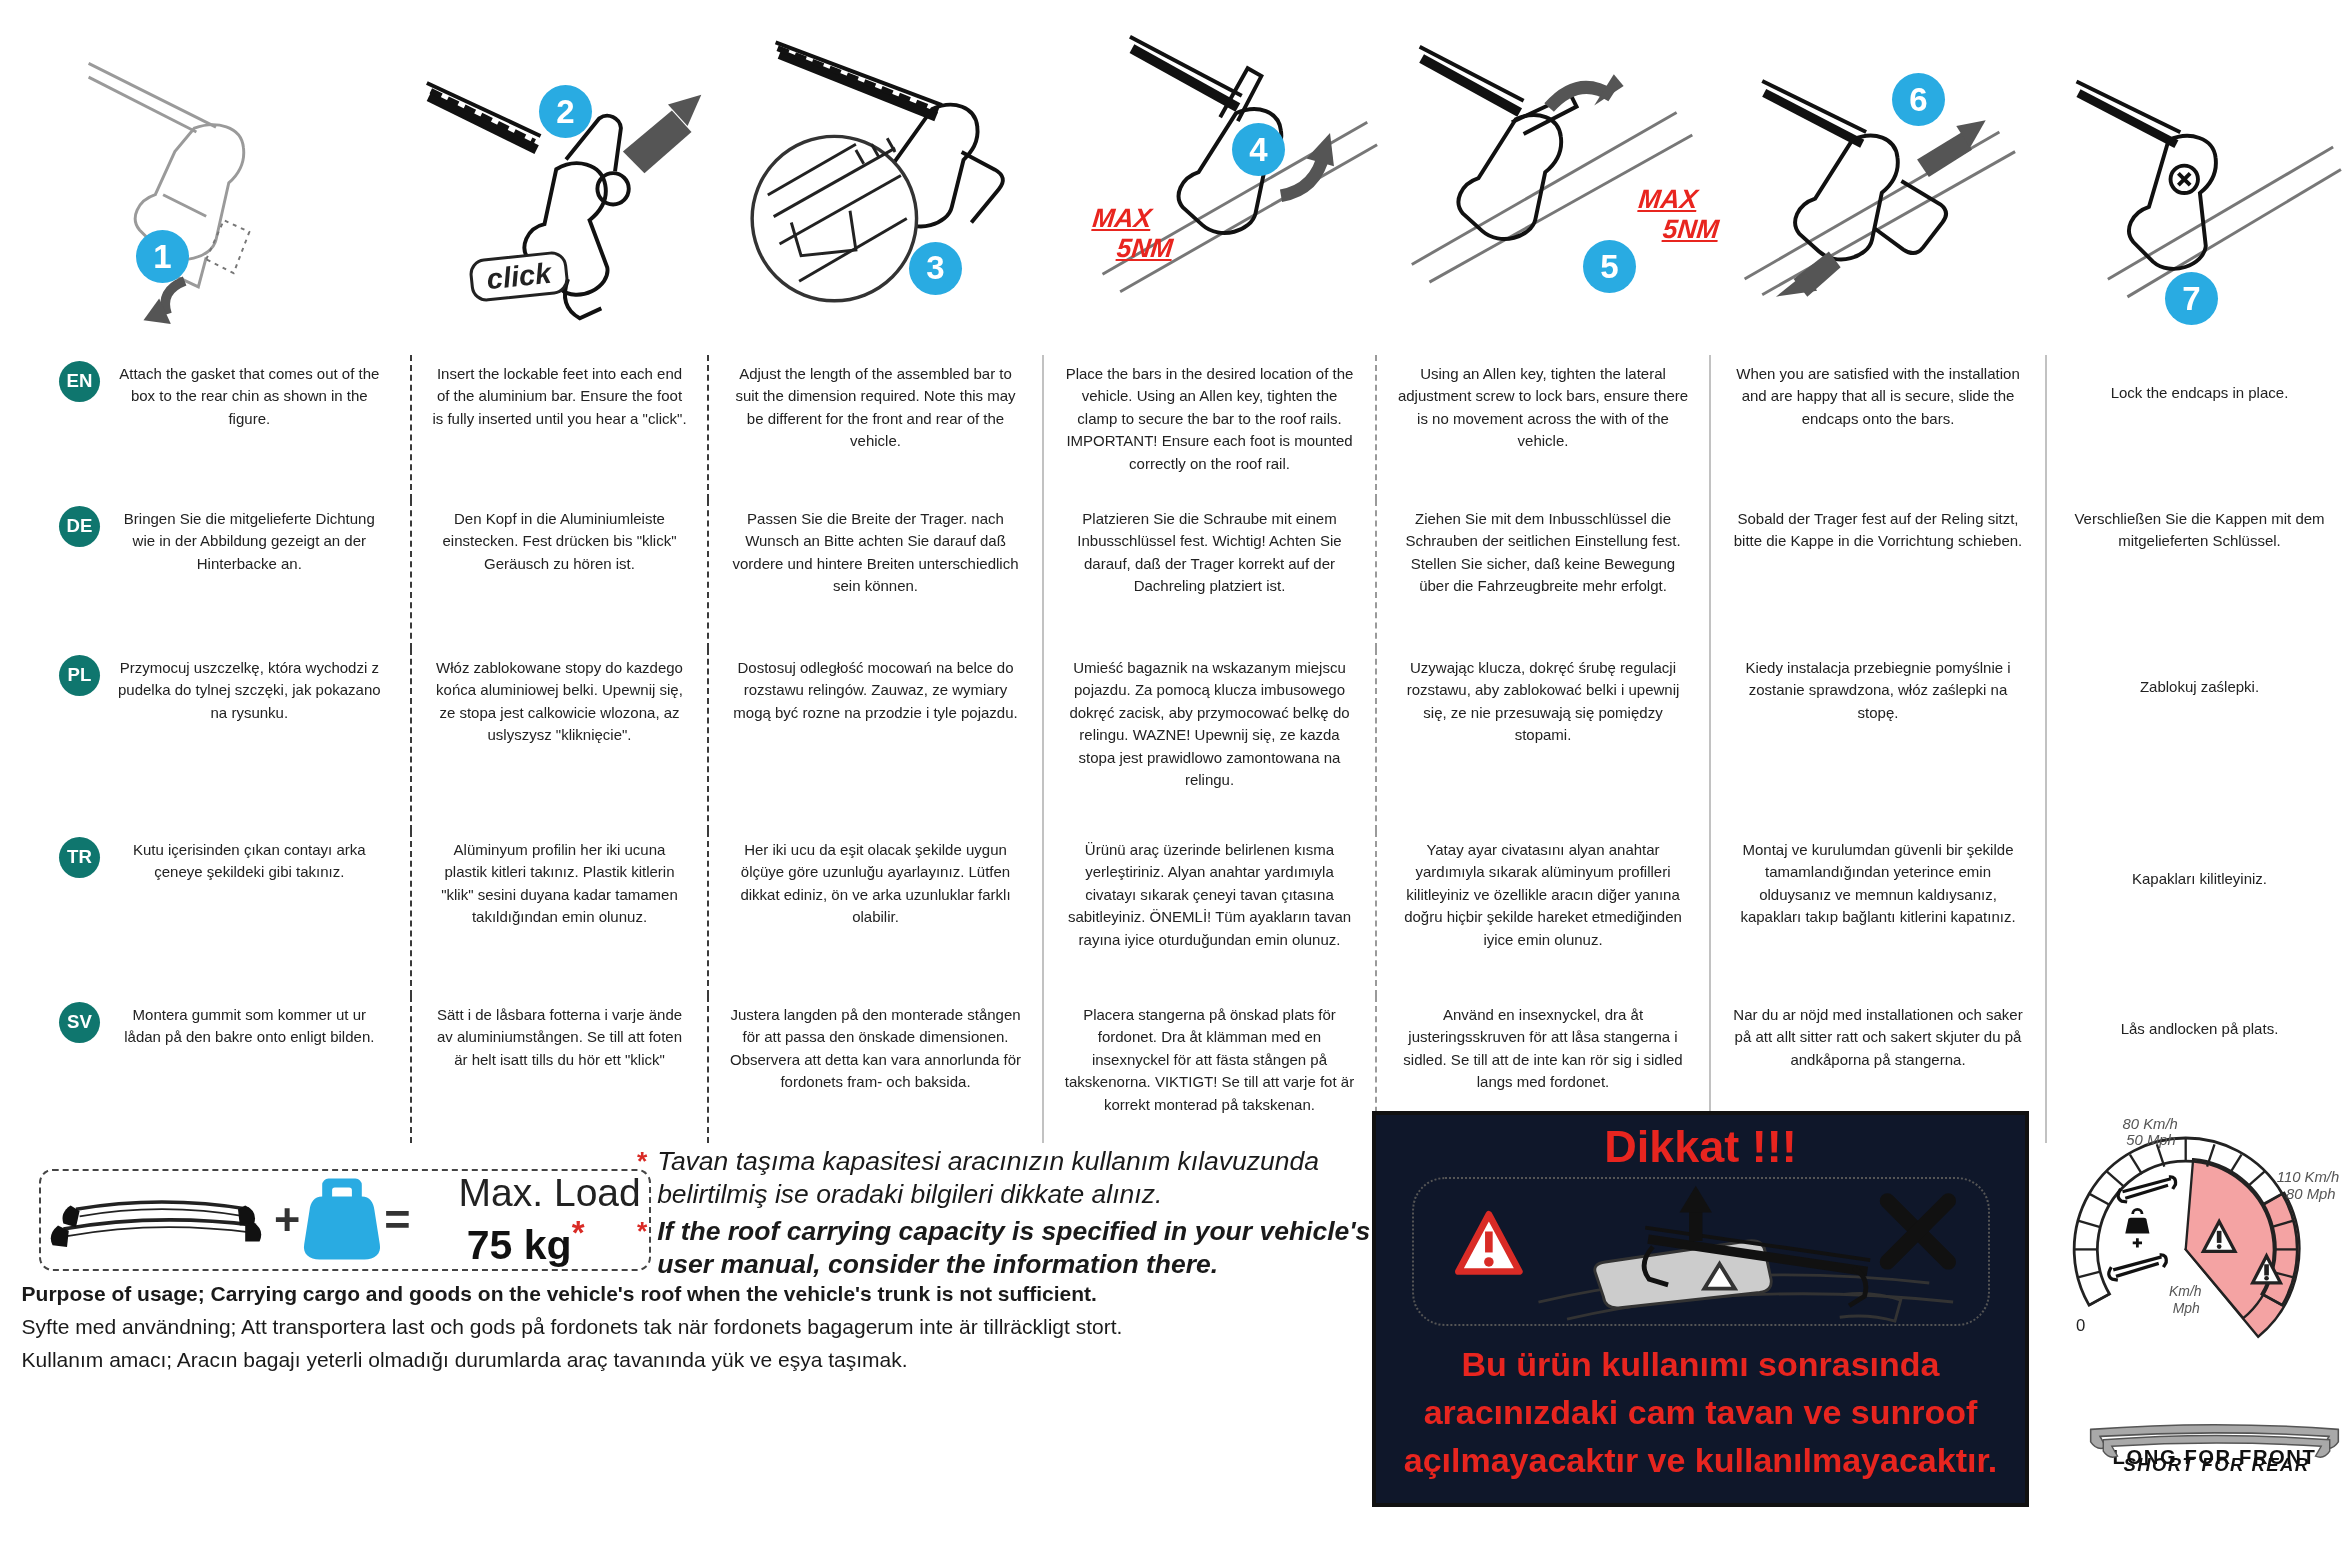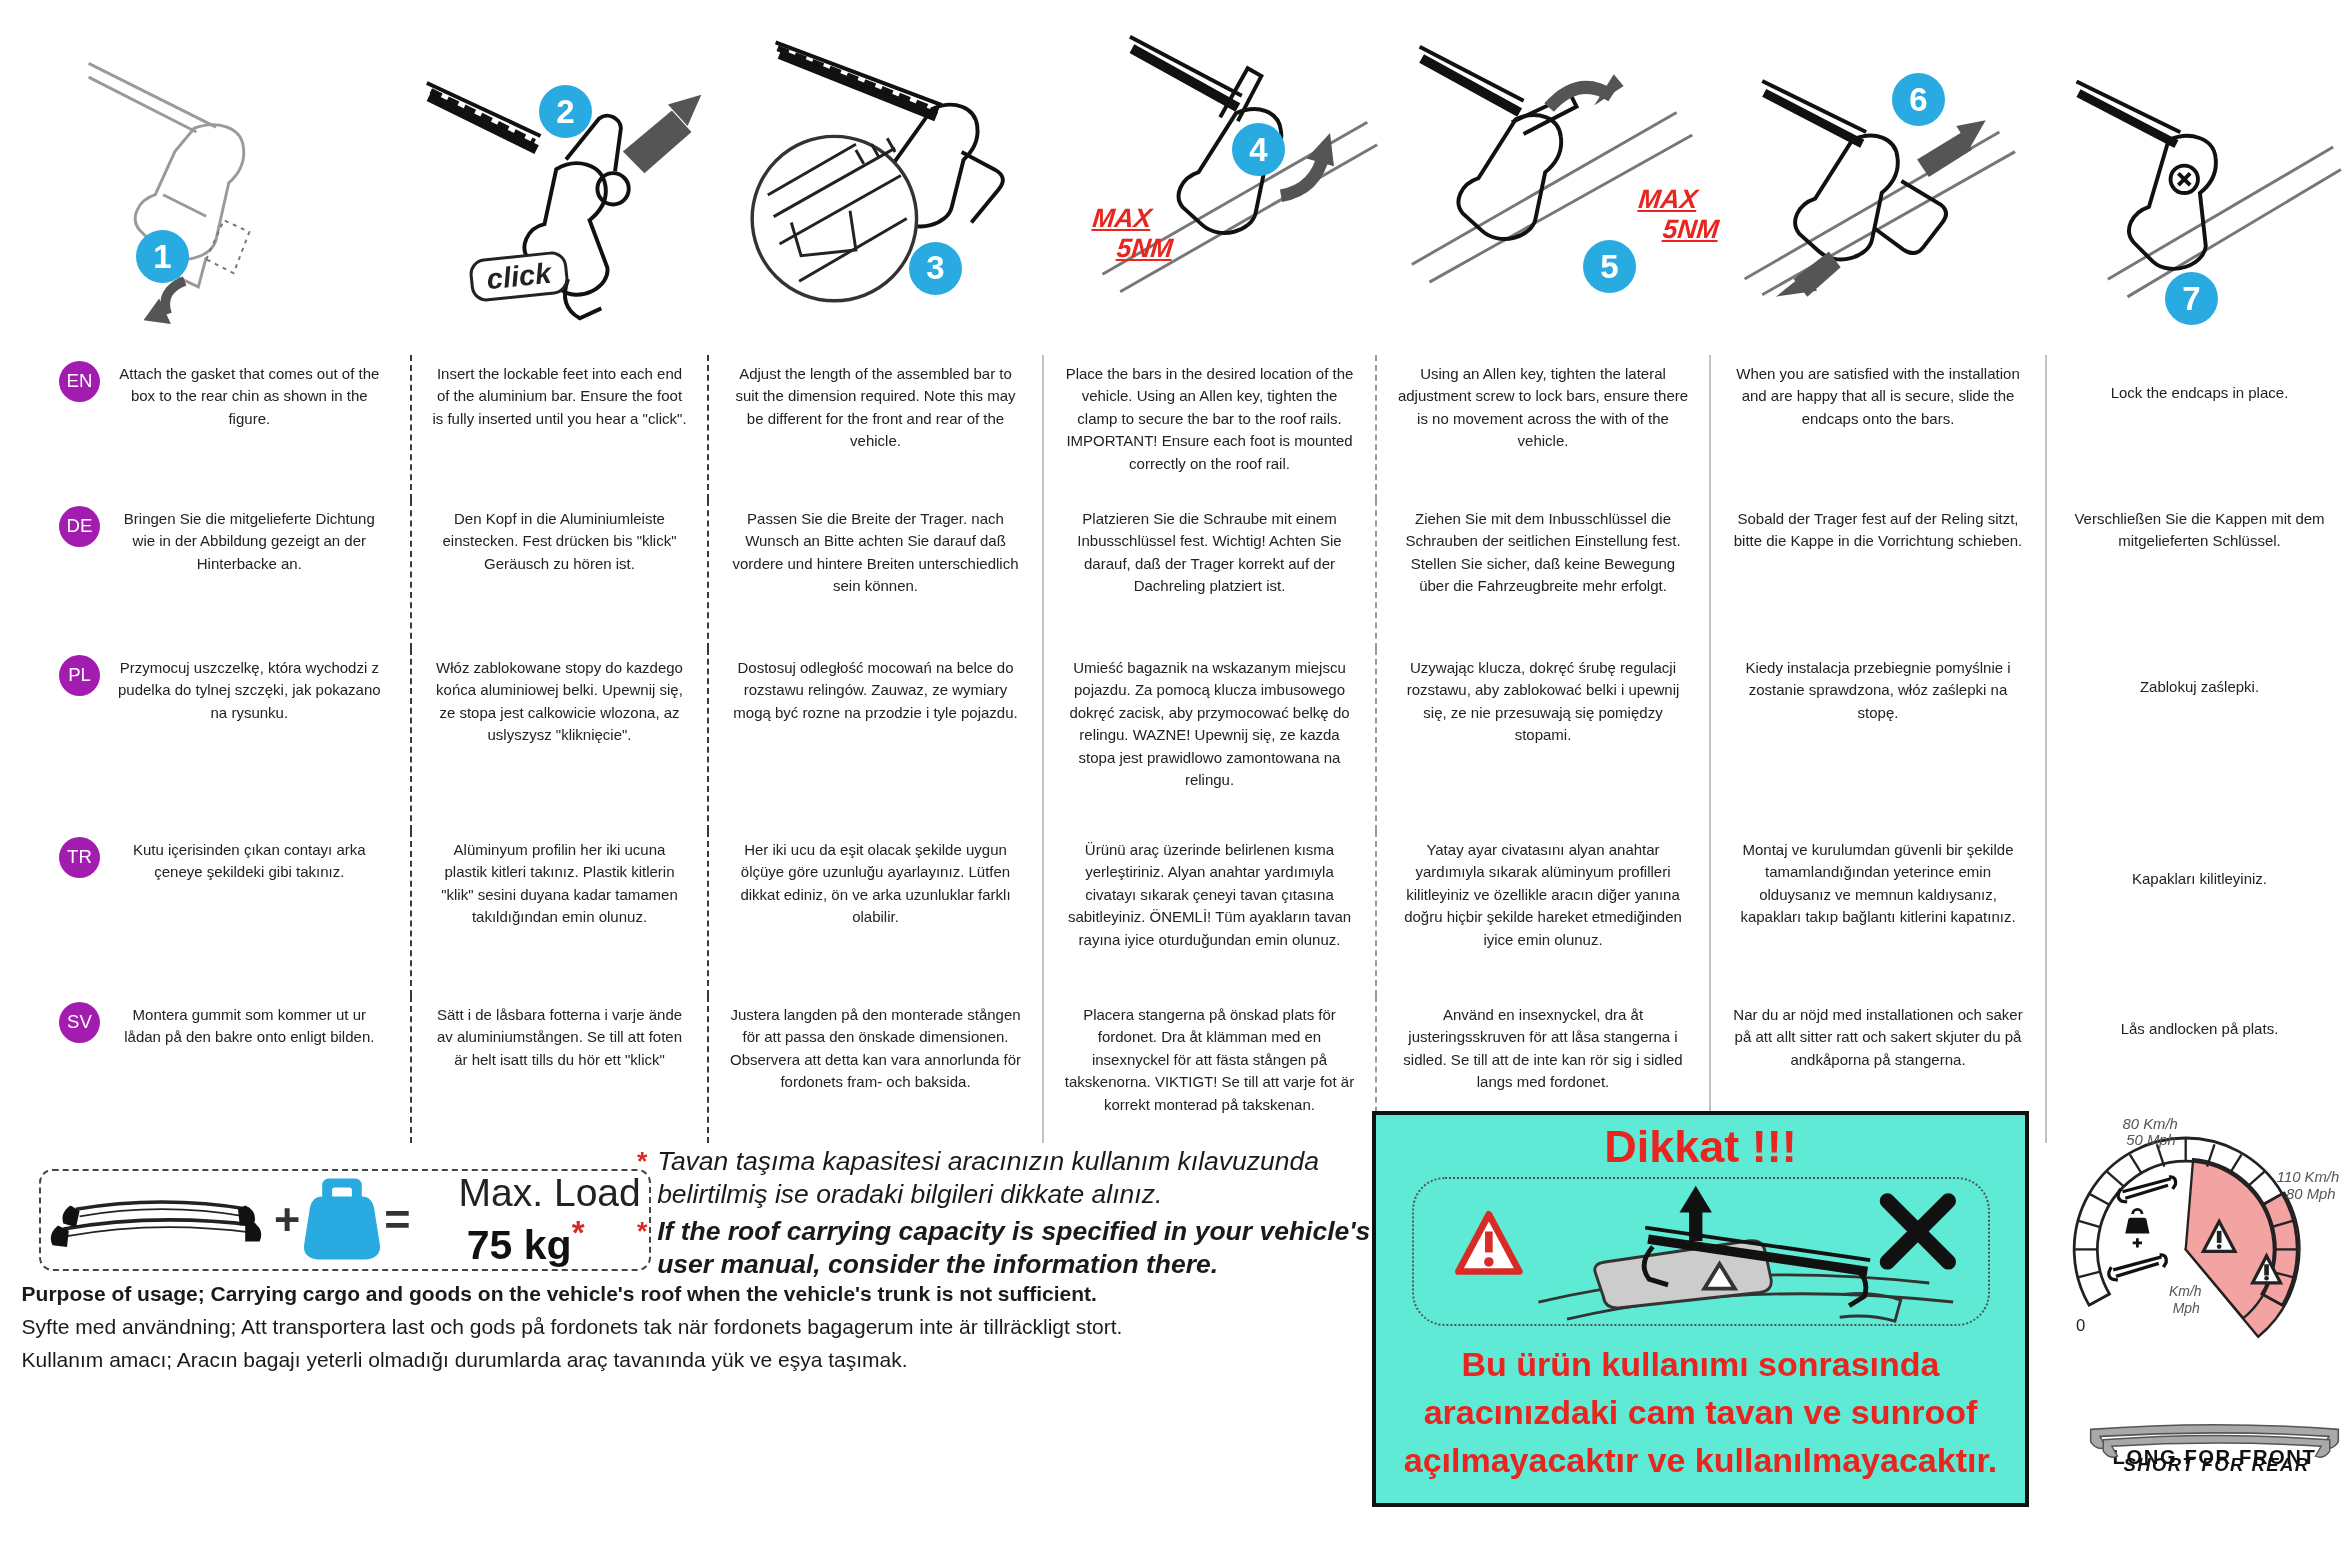--- a/index.html
+++ b/index.html
@@ -18,40 +18,40 @@
   .torque span+span{margin-left:27.4px;}
   
   .ltable{position:absolute;left:0;top:355px;width:2352px;display:grid;
           grid-template-columns:412px 297px 335px 333px 334px 336px 305px;
           grid-template-rows:145px 149px 182px 165px 147px;}
   .cell{padding:7.8px 19.6px 0;text-align:center;font-size:15px;line-height:1.5;color:#222;position:relative;}
   .cell.c1{padding:7.8px 27.4px 0 116px;}
   .sep-d1{border-right:2px dashed #3a3a3a;}
   .sep-d2{border-right:2px dashed #9a9a9a;}
   .sep-s{border-right:2px solid #c2c2c2;}
-  .badge{position:absolute;left:59px;top:5.9px;width:41px;height:41px;border-radius:50%;background:#a21caf;
-         color:#fff;font-weight:normal;font-size:18.6px;display:flex;align-items:center;justify-content:center;}
+  .badge{position:absolute;left:59px;top:5.9px;width:41px;height:41px;border-radius:50%;background:#0f766e;
+         color:#fff;font-weight:bold;font-size:18.6px;display:flex;align-items:center;justify-content:center;}
   
   .maxload-box{position:absolute;left:39px;top:1169px;width:592px;height:98px;border:2.9px dashed #444;
          border-radius:13.7px;display:flex;align-items:center;justify-content:space-evenly;padding:0 7.8px;}
   .op{font-size:45px;font-weight:bold;color:#333;}
   .maxload-text{text-align:center;line-height:1.1;}
   .ml-label{font-size:39px;color:#222;margin-left:48px;}
   .ml-value{font-size:41px;font-weight:bold;color:#111;}
   .ml-star{color:#d92b26;font-size:33px;font-weight:bold;vertical-align:super;}
   .notes{position:absolute;left:637px;top:1145px;width:765px;}
   .note{display:flex;gap:9.8px;font-size:26.5px;font-style:italic;line-height:1.25;margin-bottom:3.9px;color:#1a1a1a;}
   .note .star{color:#d92b26;font-style:normal;font-weight:bold;flex:0 0 auto;}
   .note.bold{font-weight:bold;}
   .purpose{position:absolute;left:21.6px;top:1277px;width:1372px;font-size:21px;line-height:1.58;color:#1a1a1a;}
   .purpose p{margin:0;}
   .purpose p.bold{font-weight:bold;}
   
   .warn-box{position:absolute;left:1372px;top:1111px;width:649px;height:388px;border:4.9px solid #111;
-       background:#5eead4;text-align:center;}
+       background:#0f172a;text-align:center;}
   .warn-title{margin:5.9px 0 2px;color:#e8251f;font-size:45px;font-weight:bold;}
   .warn-illus{margin:3.9px auto 0;width:574px;height:145px;border:2.9px dotted #555;border-radius:33px;
        display:flex;align-items:center;justify-content:center;overflow:hidden;}
   .warn-body{margin:15.7px 17.6px 0;color:#e8251f;font-size:34px;font-weight:bold;line-height:1.4;}
   
   .speedo{position:absolute;left:2037px;top:1110px;width:316px;height:245px;}
   .banner{position:absolute;left:2086px;width:257px;height:65px;}
   .banner svg{width:100%;height:100%;}
   .speedo text,.banner text{font-family:"Liberation Sans","DejaVu Sans",sans-serif;}
 </style>

